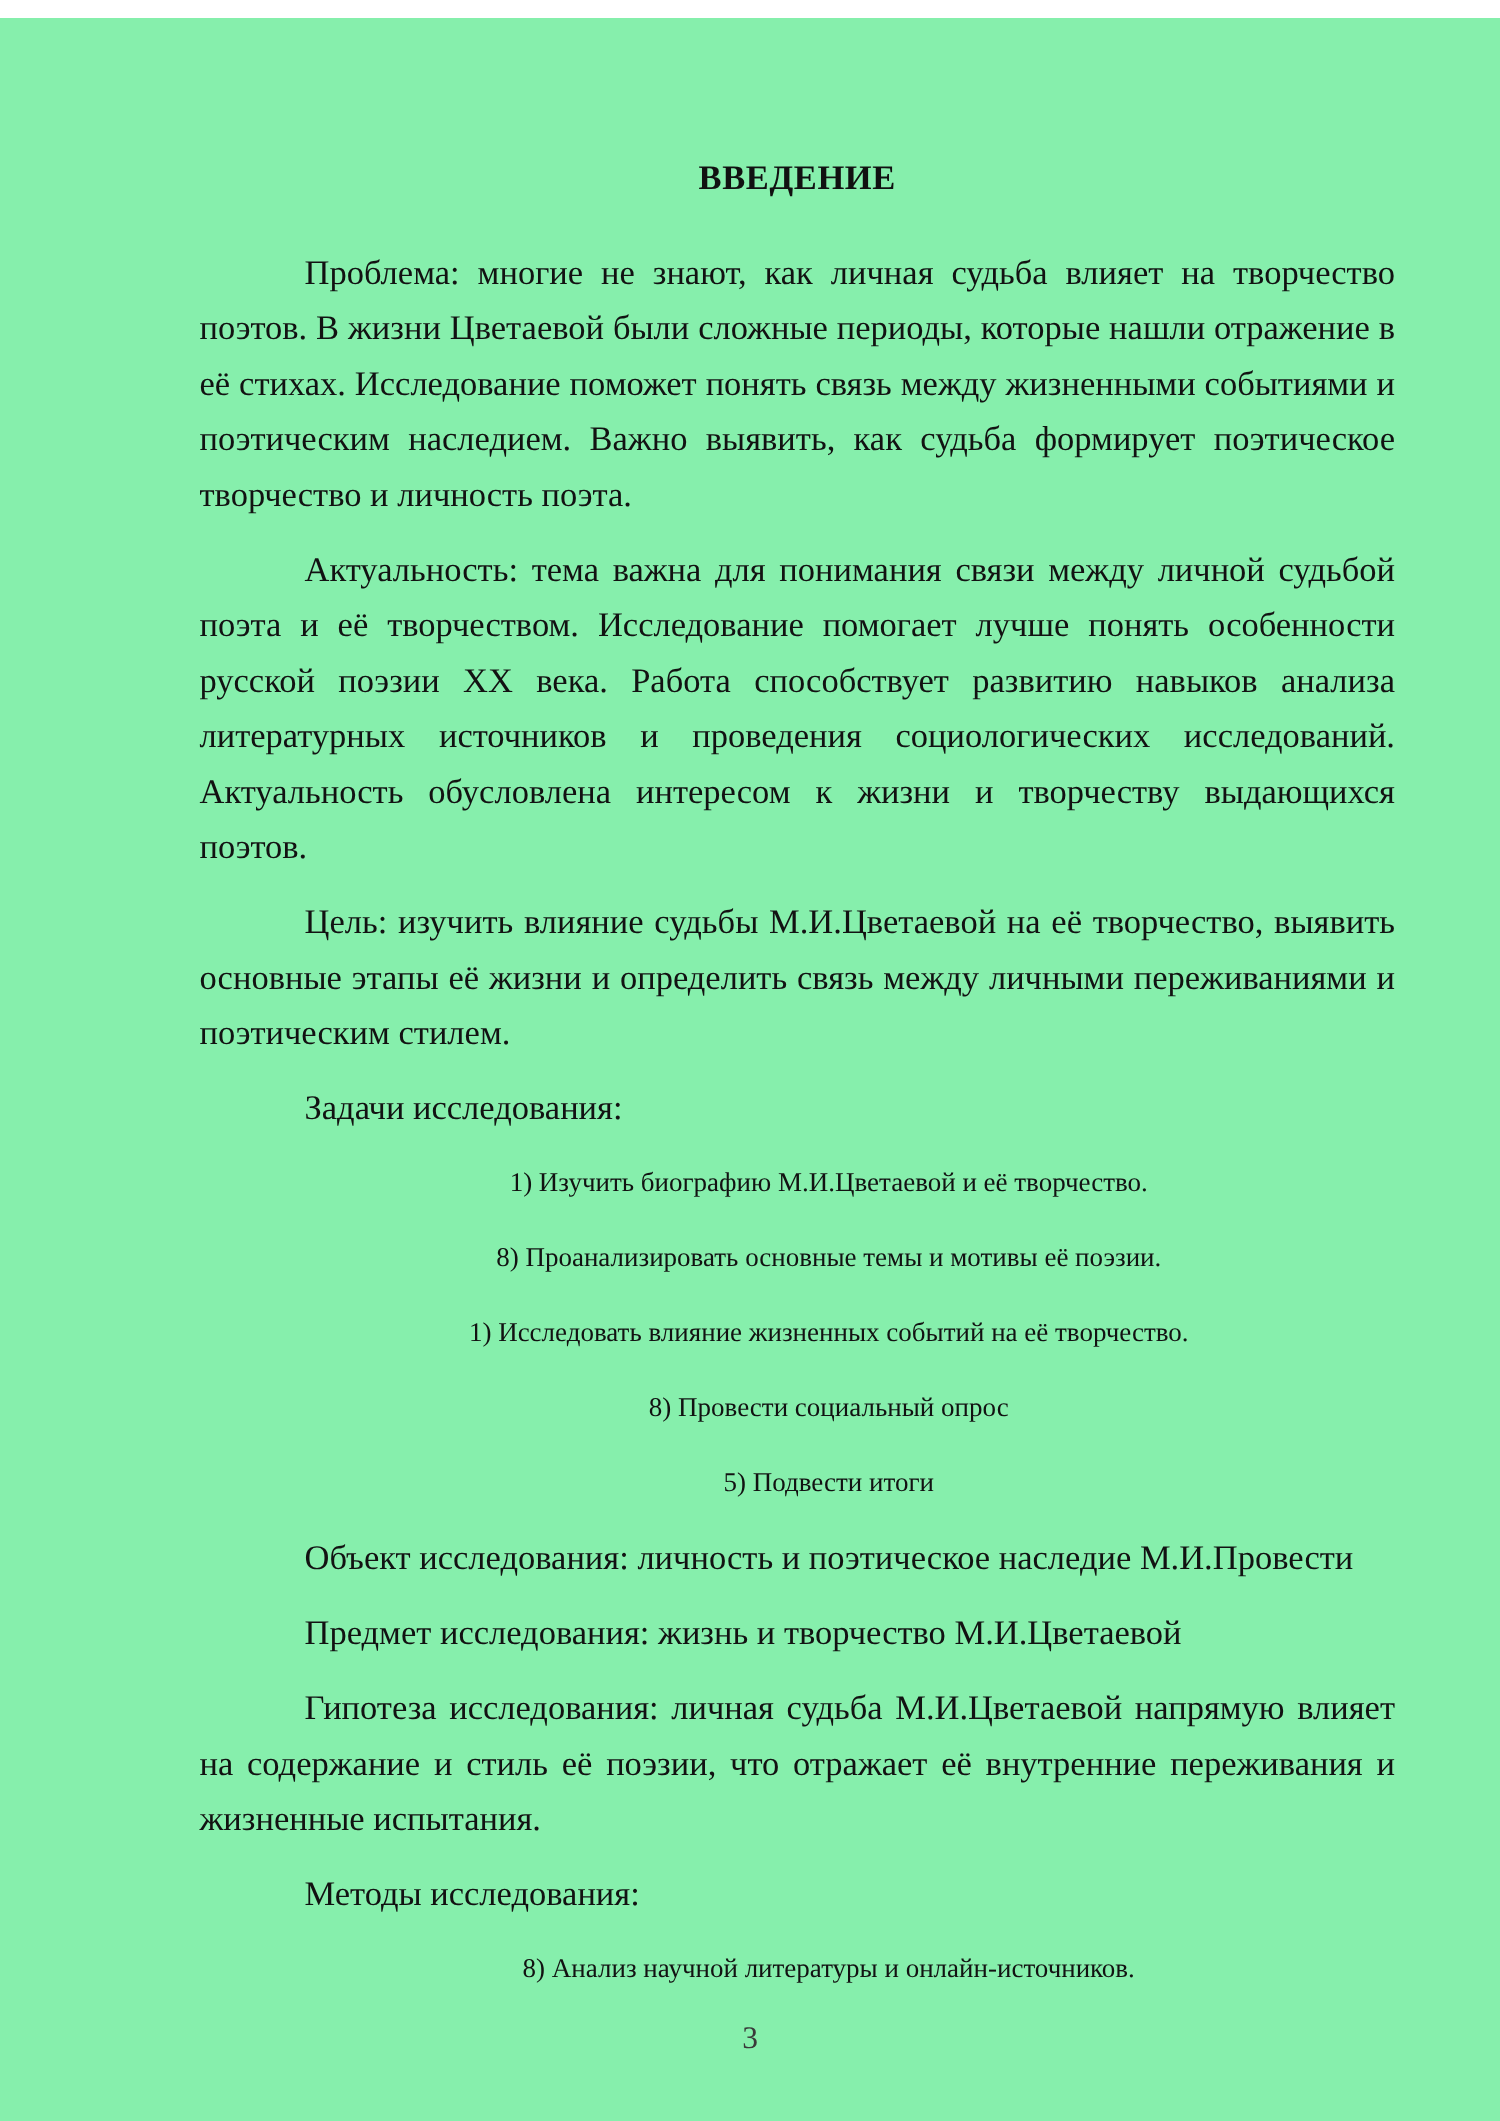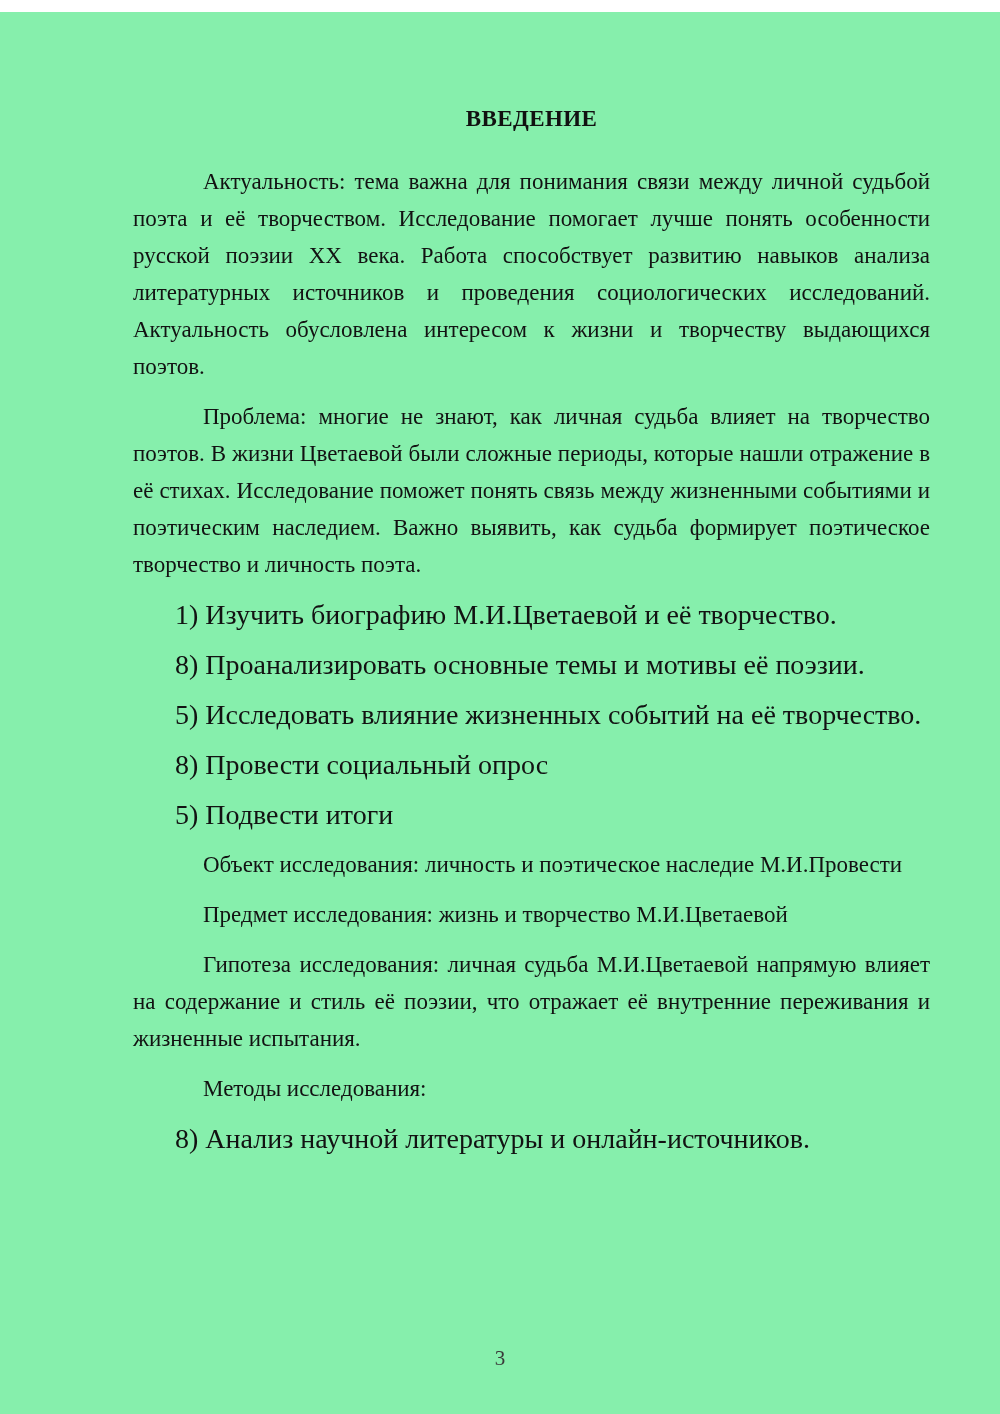--- a/index.html
+++ b/index.html
@@ -45,24 +45,24 @@
     text-align: justify;
     text-justify: inter-word;
     text-indent: 70px;
     margin: 0 0 13px 0;
     hyphens: none;
   }
 
   
   .list-line {
     font-family: "Liberation Serif", "DejaVu Serif", serif;
-    font-size: 28px;
+    font-size: 18px;
     line-height: 37px;
     color: #121212;
-    text-align: left;
+    text-align: center;
     text-indent: 0;
     margin: 0 0 13px 0;
     padding-left: 42px;
   }
 
   .label-line {
     font-family: "Liberation Serif", "DejaVu Serif", serif;
     font-size: 23px;
     line-height: 37px;
     color: #121212;
@@ -85,31 +85,33 @@
 </style>
 </head>
 <body>
 
 <div class="page">
 
   <div class="content">
 
     <h1 class="doc-heading">ВВЕДЕНИЕ</h1>
 
+    <p class="para">Проблема: многие не знают, как личная судьба влияет на творчество поэтов. В жизни Цветаевой были сложные периоды, которые нашли отражение в её стихах. Исследование поможет понять связь между жизненными событиями и поэтическим наследием. Важно выявить, как судьба формирует поэтическое творчество и личность поэта.</p>
+
     <p class="para">Актуальность: тема важна для понимания связи между личной судьбой поэта и её творчеством. Исследование помогает лучше понять особенности русской поэзии XX века. Работа способствует развитию навыков анализа литературных источников и проведения социологических исследований. Актуальность обусловлена интересом к жизни и творчеству выдающихся поэтов.</p>
 
-    <p class="para">Проблема: многие не знают, как личная судьба влияет на творчество поэтов. В жизни Цветаевой были сложные периоды, которые нашли отражение в её стихах. Исследование поможет понять связь между жизненными событиями и поэтическим наследием. Важно выявить, как судьба формирует поэтическое творчество и личность поэта.</p>
+    <p class="para">Цель: изучить влияние судьбы М.И.Цветаевой на её творчество, выявить основные этапы её жизни и определить связь между личными переживаниями и поэтическим стилем.</p>
 
-
+    <p class="label-line">Задачи исследования:</p>
 
     <p class="list-line">1) Изучить биографию М.И.Цветаевой и её творчество.</p>
 
     <p class="list-line">8) Проанализировать основные темы и мотивы её поэзии.</p>
 
-    <p class="list-line">5) Исследовать влияние жизненных событий на её творчество.</p>
+    <p class="list-line">1) Исследовать влияние жизненных событий на её творчество.</p>
 
     <p class="list-line">8) Провести социальный опрос</p>
 
     <p class="list-line">5) Подвести итоги</p>
 
     <p class="para">Объект исследования: личность и поэтическое наследие М.И.Провести</p>
 
     <p class="label-line">Предмет исследования: жизнь и творчество М.И.Цветаевой</p>
 
     <p class="para">Гипотеза исследования: личная судьба М.И.Цветаевой напрямую влияет на содержание и стиль её поэзии, что отражает её внутренние переживания и жизненные испытания.</p>

